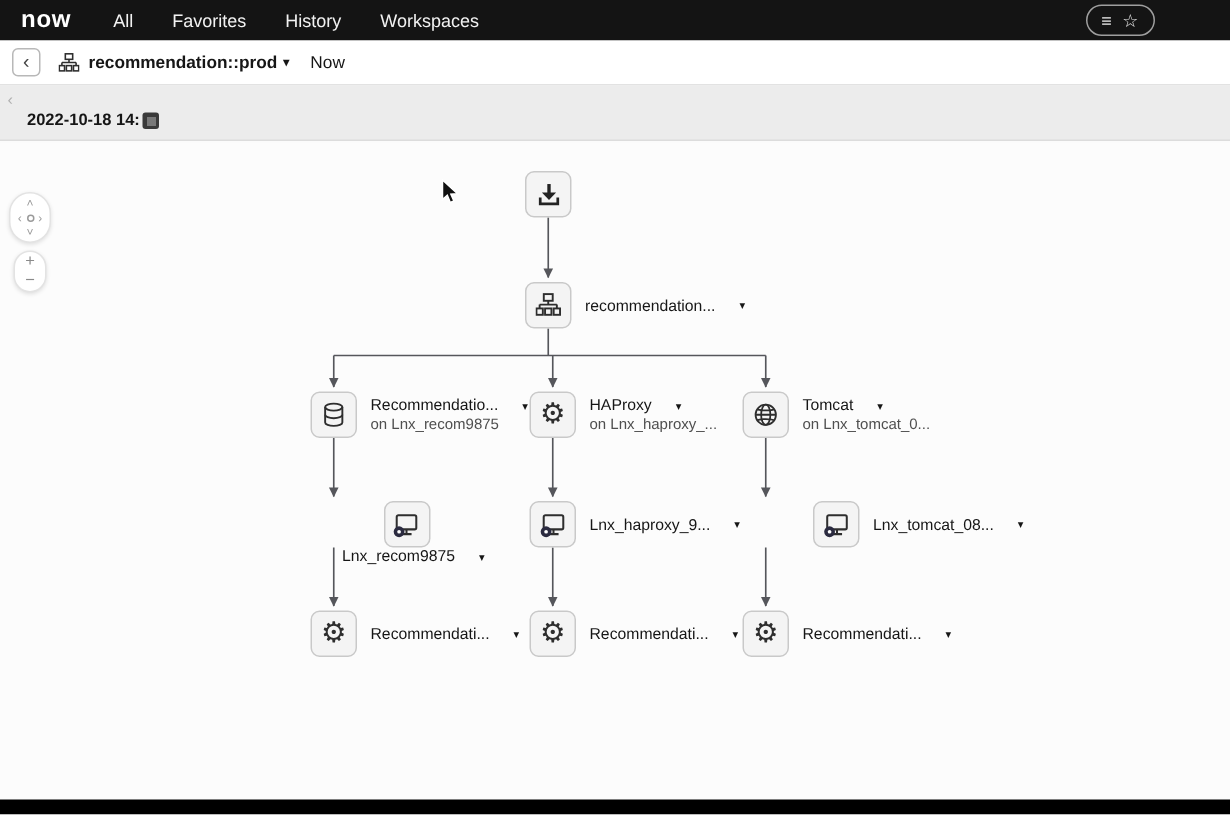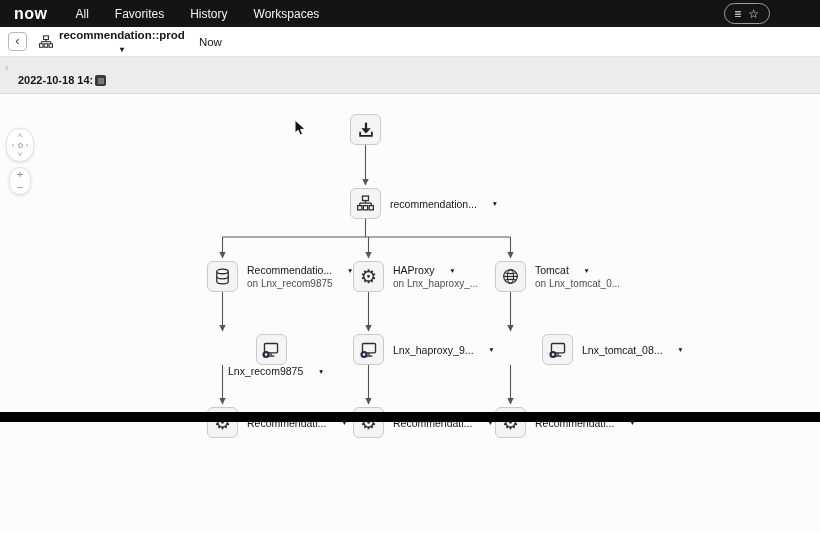--- a/index.html
+++ b/index.html
@@ -1,35 +1,35 @@
 <!DOCTYPE html>
 <html><head>
 <meta charset="utf-8">
 <style>
   * { margin:0; padding:0; box-sizing:border-box; }
   html,body { width:820px; height:543px; }
   body { font-family:"Liberation Sans", sans-serif; background:#ffffff; position:relative; overflow:hidden; }
 
-  .screen { position:absolute; inset:0; width:820px; height:422px; background:#fbfbfb; }
+  .screen { position:absolute; inset:0; width:820px; height:543px; background:#fbfbfb; }
 
   
   .topnav { position:absolute; top:0; left:0; width:820px; height:27px; background:#141414; display:flex; align-items:center; }
   .logo { color:#ffffff; font-weight:bold; font-size:16px; letter-spacing:0.5px; margin-left:14px; }
   .navitems { display:flex; align-items:center; margin-left:28px; gap:26px; }
   .navitem { color:#f2f2f2; font-size:12px; cursor:pointer; }
   .title-pill { position:absolute; right:50px; top:3px; height:21px; border:1px solid #9f9f9f; border-radius:11px; display:flex; align-items:center; gap:7px; padding:0 10px 0 9px; color:#ffffff; }
   .title-pill .menu-glyph { font-size:12px; color:#e8e8e8; }
   .title-pill .pill-text { font-size:11px; font-weight:bold; white-space:nowrap; }
   .title-pill .star-glyph { font-size:12px; color:#e8e8e8; }
 
   
   .toolbar { position:absolute; top:27px; left:0; width:820px; height:30px; background:#ffffff; border-bottom:1px solid #e2e2e2; display:flex; align-items:center; }
   .back-btn { width:19px; height:19px; margin-left:8px; border:1px solid #b8b8b8; border-radius:4px; background:#fff; display:flex; align-items:center; justify-content:center; font-size:13px; color:#444; cursor:pointer; line-height:1; padding-bottom:2px; }
   .tb-sitemap { margin-left:12px; display:flex; align-items:center; }
-  .service-name { margin-left:6px; font-size:11.5px; font-weight:bold; color:#161616; cursor:pointer; display:flex; align-items:center; gap:4px;flex-direction:column; }
+  .service-name { margin-left:6px; font-size:11.5px; font-weight:bold; color:#161616; cursor:pointer; display:flex; align-items:center; gap:4px; }
   .service-name .caret { font-size:8px; color:#161616; }
   .now-label { margin-left:14px; font-size:11.5px; color:#161616; cursor:pointer; }
 
   
   .timeband { position:absolute; top:57px; left:0; width:820px; height:37px; background:#ececec; border-bottom:1px solid #dcdcdc; }
   .collapse-chev { position:absolute; left:5px; top:4px; color:#b0b0b0; font-size:11px; }
   .timestamp-row { position:absolute; left:18px; top:17px; display:flex; align-items:flex-end; gap:2px; }
   .timestamp { font-size:11px; font-weight:bold; color:#161616; }
   .time-icon { width:11px; height:11px; background:#3a3a3a; border-radius:2px; display:inline-block; position:relative; cursor:pointer; }
   .time-icon::after { content:""; position:absolute; inset:2.5px; background:

